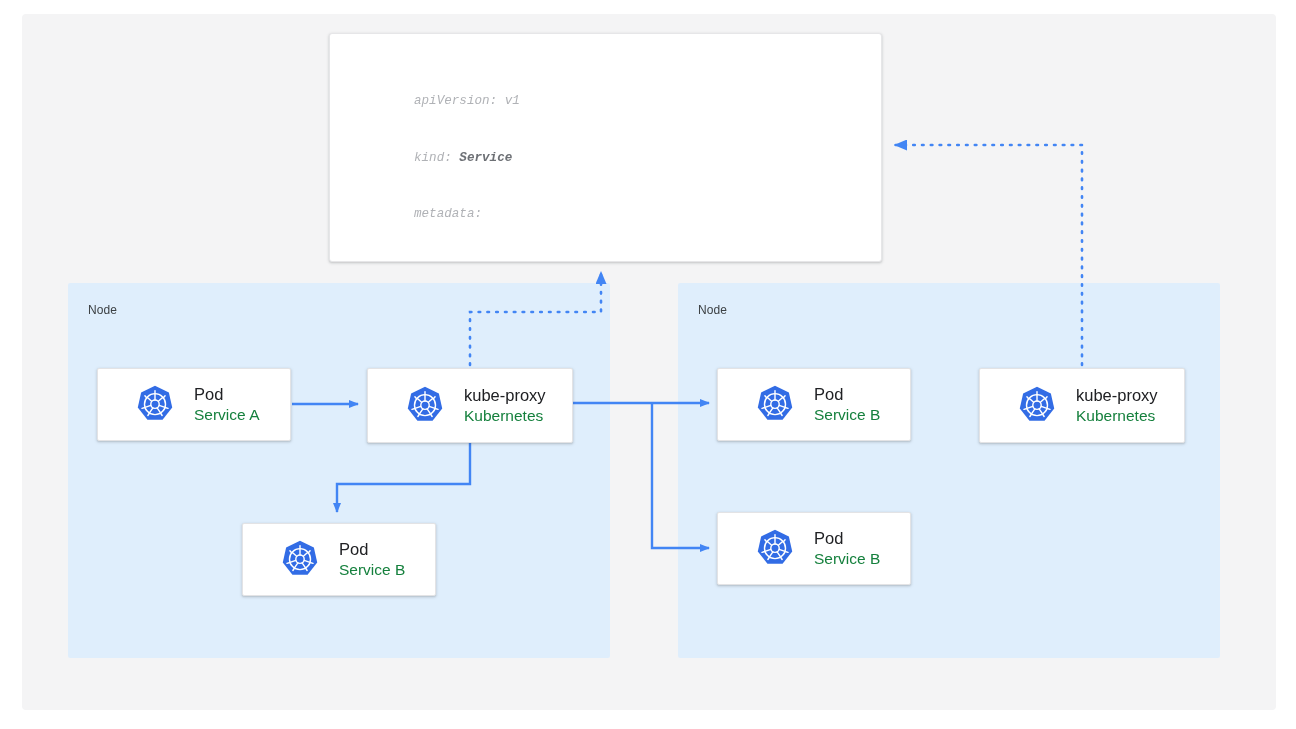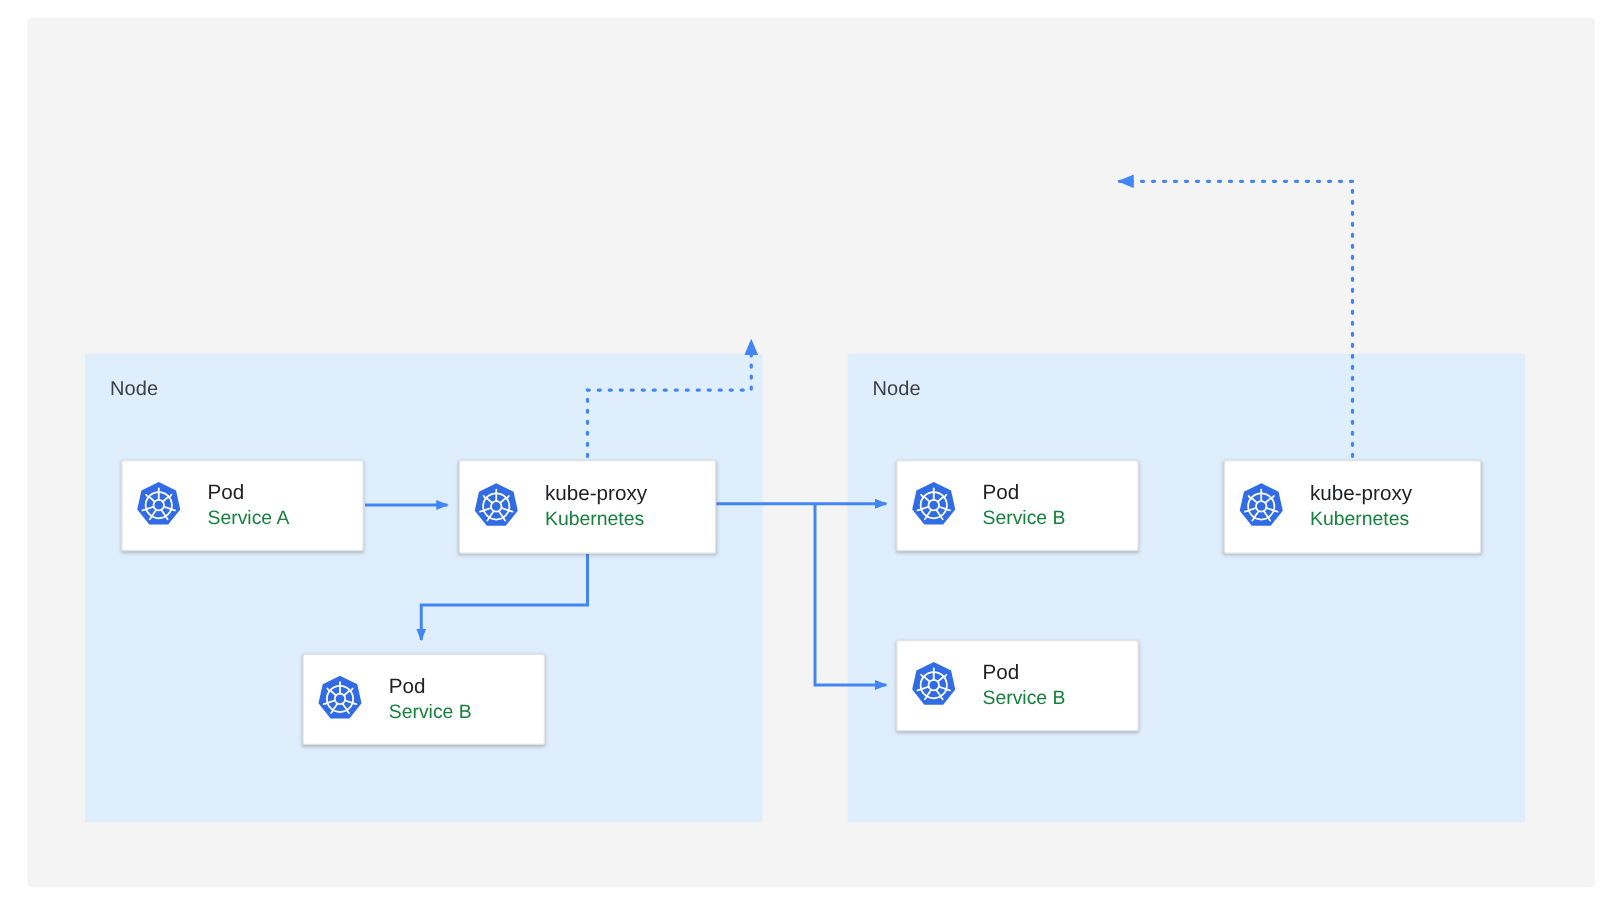--- a/index.html
+++ b/index.html
@@ -22,35 +22,35 @@
 
   
   .node-group {
     position: absolute;
     background: #dfeefc;
     border-radius: 2px;
   }
   .node-label {
     position: absolute;
     left: 20px; top: 20px;
-    font-size: 16px;
+    font-size: 12px;
     color: #3c4043;
     letter-spacing: .1px;
   }
 
   
   .card {
     position: absolute;
     background: #ffffff;
     border: 1px solid #e3e3e5;
     border-radius: 2px;
     box-shadow: 0 1px 2px rgba(60,64,67,.20), 0 1px 3px 1px rgba(60,64,67,.08);
     display: flex;
     align-items: center;
-    padding-left: 8px;
+    padding-left: 36px;
     gap: 18px;
     z-index: 5;
   }
   .card .k8s-logo { flex: 0 0 auto; width: 42px; height: 42px; display:block; }
   .card .card-text { display: flex; flex-direction: column; justify-content: center; }
   .card .card-title {
     font-size: 16.5px;
     color: #202124;
     line-height: 1.35;
     white-space: nowrap;
@@ -126,20 +126,35 @@
 
     <path d="M573,403 L709,403" fill="none" stroke="#4285f4" stroke-width="2.4" marker-end="url(#arrowSolid)"></path>
 
     <path d="M652,403 L652,548 L709,548" fill="none" stroke="#4285f4" stroke-width="2.4" stroke-linejoin="miter" marker-end="url(#arrowSolid)"></path>
 
     <path d="M470,365 L470,312 L601,312 L601,272" fill="none" stroke="#4285f4" stroke-width="2.6" stroke-dasharray="1.6 7.2" stroke-linecap="round" marker-end="url(#arrowDot)"></path>
 
     <path d="M1082,365 L1082,145 L895,145" fill="none" stroke="#4285f4" stroke-width="2.6" stroke-dasharray="1.6 7.2" stroke-linecap="round" marker-end="url(#arrowDot)"></path>
   </svg>
 
+  <div class="yaml-card">
+    <div class="yaml-body">
+      <div class="yaml-line">apiVersion: v1</div>
+      <div class="yaml-line"><span>kind: </span><span class="bold-seg">Service</span></div>
+      <div class="yaml-line">metadata:</div>
+      <div class="yaml-line">  name: my-service</div>
+      
+      
+      
+      
+      
+      
+      
+    </div>
+  </div>
 
   <div class="card" style="left:97px; top:368px; width:194px; height:73px;">
     <svg class="k8s-logo" viewBox="0 0 100 100">
       <polygon points="50,4 83,20 91,56 68,85 32,85 9,56 17,20" fill="#326ce5"></polygon>
       <g fill="none" stroke="#ffffff" stroke-width="3.4" stroke-linecap="round">
         <circle cx="50" cy="48" r="10"></circle>
         <circle cx="50" cy="48" r="25"></circle>
         <line x1="50" y1="23" x2="50" y2="16"></line>
         <line x1="50" y1="38" x2="50" y2="25"></line>
         <line x1="69.5" y1="33.5" x2="74" y2="28"></line>

